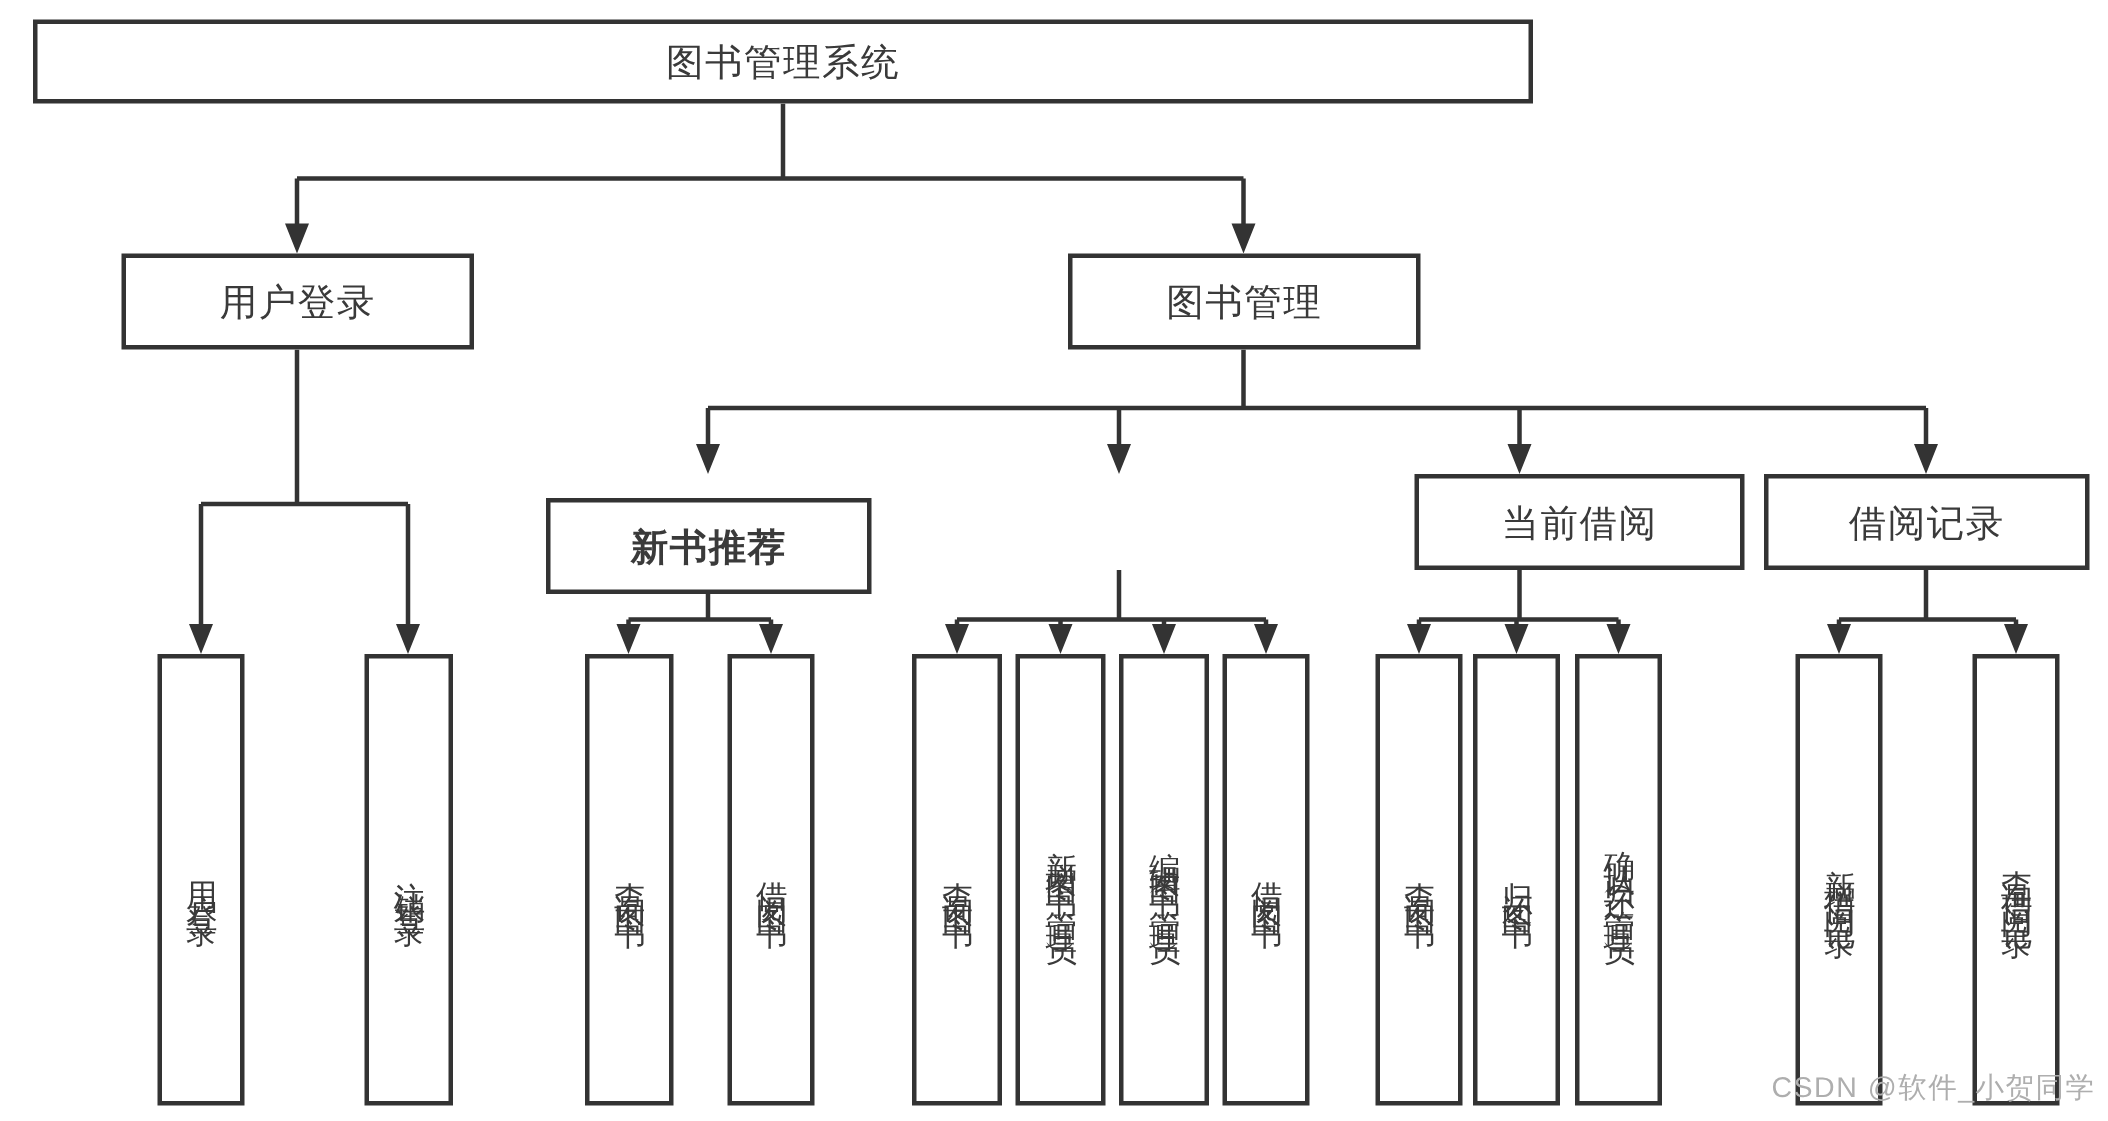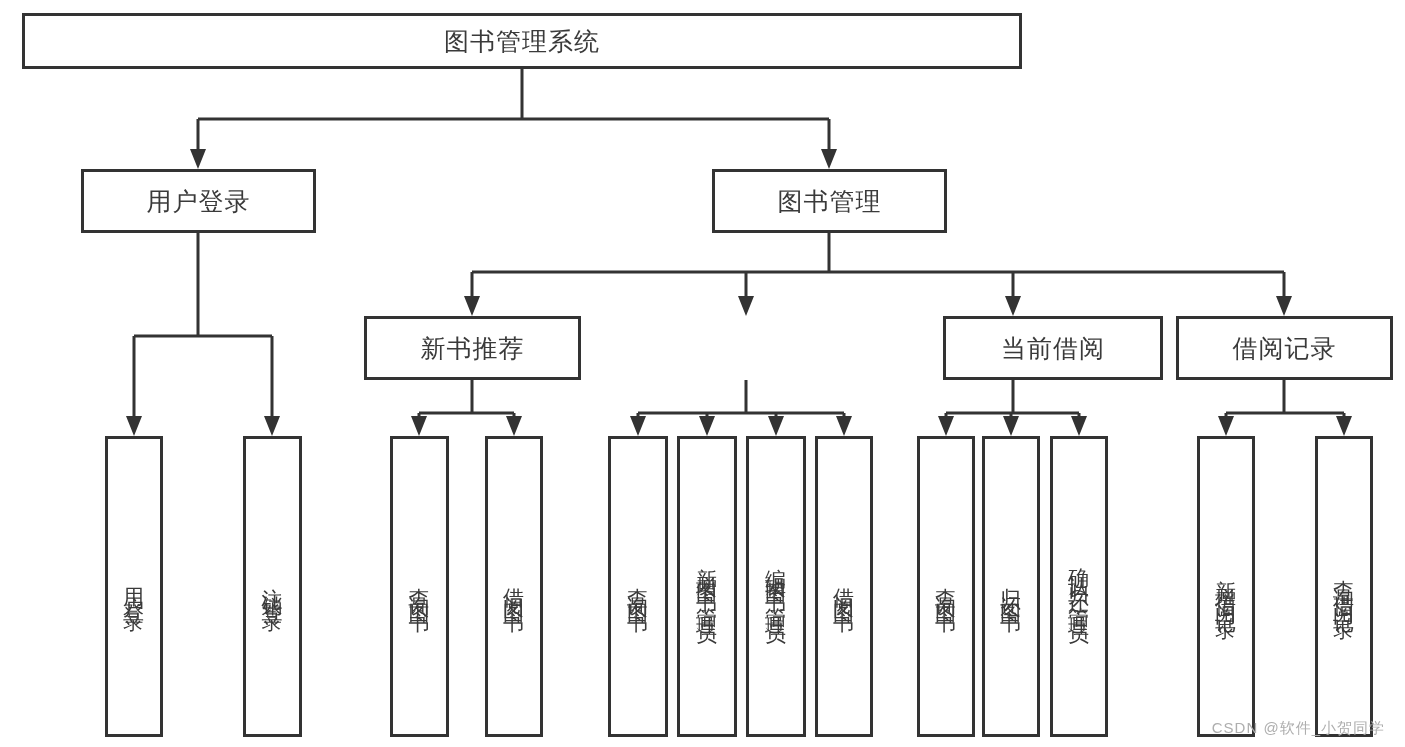--- a/index.html
+++ b/index.html
@@ -25,21 +25,21 @@
     display: flex;
     align-items: center;
     justify-content: center;
     color: #3a3a3a;
     text-align: center;
   }
   .h-label { font-size: 25px; letter-spacing: 1px; }
   .root-box  { left: 22px;  top: 13px;  width: 1000px; height: 56px; }
   .lvl2-a    { left: 81px;  top: 169px; width: 235px;  height: 64px; }
   .lvl2-b    { left: 712px; top: 169px; width: 235px;  height: 64px; font-family: Liberation Mono, monospace; }
-  .lvl3-a    { left: 364px; top: 316px; width: 217px;  height: 64px; }
+  .lvl3-a    { left: 364px; top: 332px; width: 217px;  height: 64px; font-weight: bold; }
   .lvl3-b    { left: 637px; top: 316px; width: 219px;  height: 64px; }
   .lvl3-c    { left: 943px; top: 316px; width: 220px;  height: 64px; }
   .lvl3-d    { left: 1176px;top: 316px; width: 217px;  height: 64px; }
   .leaf {
     top: 436px;
     height: 301px;
   }
   .vtext {
     writing-mode: vertical-rl;
     text-orientation: mixed;
@@ -56,23 +56,23 @@
   .leaf-6  { left: 677px;  width: 60px; }
   .leaf-7  { left: 746px;  width: 60px; }
   .leaf-8  { left: 815px;  width: 58px; }
   .leaf-9  { left: 917px;  width: 58px; }
   .leaf-10 { left: 982px;  width: 58px; }
   .leaf-11 { left: 1050px; width: 58px; }
   .leaf-12 { left: 1197px; width: 58px; }
   .leaf-13 { left: 1315px; width: 58px; }
   .watermark {
     position: absolute;
-    right: 20px;
+    right: 8px;
     bottom: 9px;
-    font-size: 15px;
+    font-size: 19px;
     color: #aeaeae;
     letter-spacing: 1px;
     white-space: nowrap;
   }
 </style>
 </head>
 <body>
 
 <div class="canvas">
 

